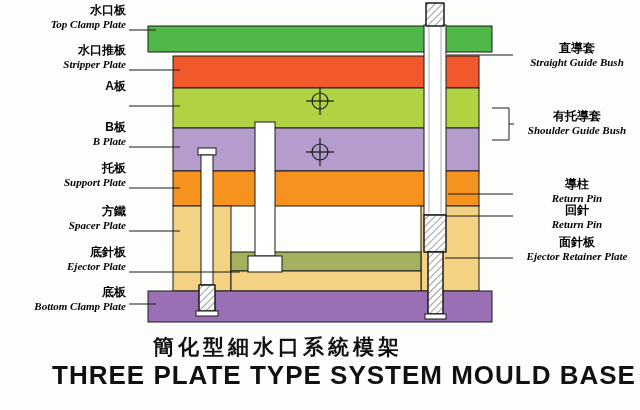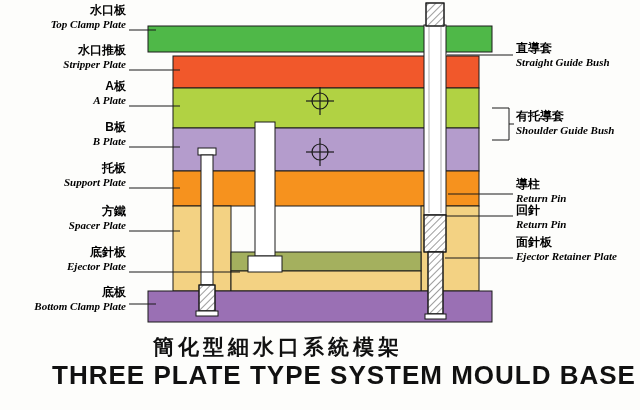--- a/index.html
+++ b/index.html
@@ -9,21 +9,21 @@
   }
   svg.diagram { position:absolute; left:0; top:0; }
   .pl   { stroke:#1a1a1a; stroke-width:1; }
   .pin  { fill:#ffffff; stroke:#1a1a1a; stroke-width:1; }
   .pinline { stroke:#1a1a1a; stroke-width:1; }
   .sym circle, .sym line { fill:none; stroke:#1a1a1a; stroke-width:1.2; }
   .leader line, .leader polyline { stroke:#1a1a1a; stroke-width:1; fill:none; }
   .detail { stroke:#8a8a8a; stroke-width:0.7; }
 
   .llabel { position:absolute; left:0; width:126px; text-align:right; color:#000; }
-  .rlabel { position:absolute; left:516px; width:122px; text-align:left; color:#000; }
+  .rlabel { position:absolute; left:516px; width:122px; text-align:center; color:#000; }
   .cn { font-weight:bold; font-size:12px; line-height:1.15; font-family:"Liberation Sans", sans-serif; }
   .en { font-weight:bold; font-style:italic; font-size:11px; line-height:1.18;
         font-family:"Liberation Serif", serif; }
 
   .title-cn {
     position:absolute; top:333px; left:0; width:556px; text-align:center;
     font-size:21px; font-weight:bold; letter-spacing:4px; color:#111;
     font-family:"Liberation Sans", sans-serif;
   }
   .title-en {
@@ -118,21 +118,20 @@
   <div class="llabel" style="top:4px">
     <div class="cn">水口板</div>
     <div class="en">Top Clamp Plate</div>
   </div>
   <div class="llabel" style="top:44px">
     <div class="cn">水口推板</div>
     <div class="en">Stripper Plate</div>
   </div>
   <div class="llabel" style="top:80px">
     <div class="cn">A板</div>
-    <div class="en">A Plate</div>
   </div>
   <div class="llabel" style="top:121px">
     <div class="cn">B板</div>
     <div class="en">B Plate</div>
   </div>
   <div class="llabel" style="top:162px">
     <div class="cn">托板</div>
     <div class="en">Support Plate</div>
   </div>
   <div class="llabel" style="top:205px">

